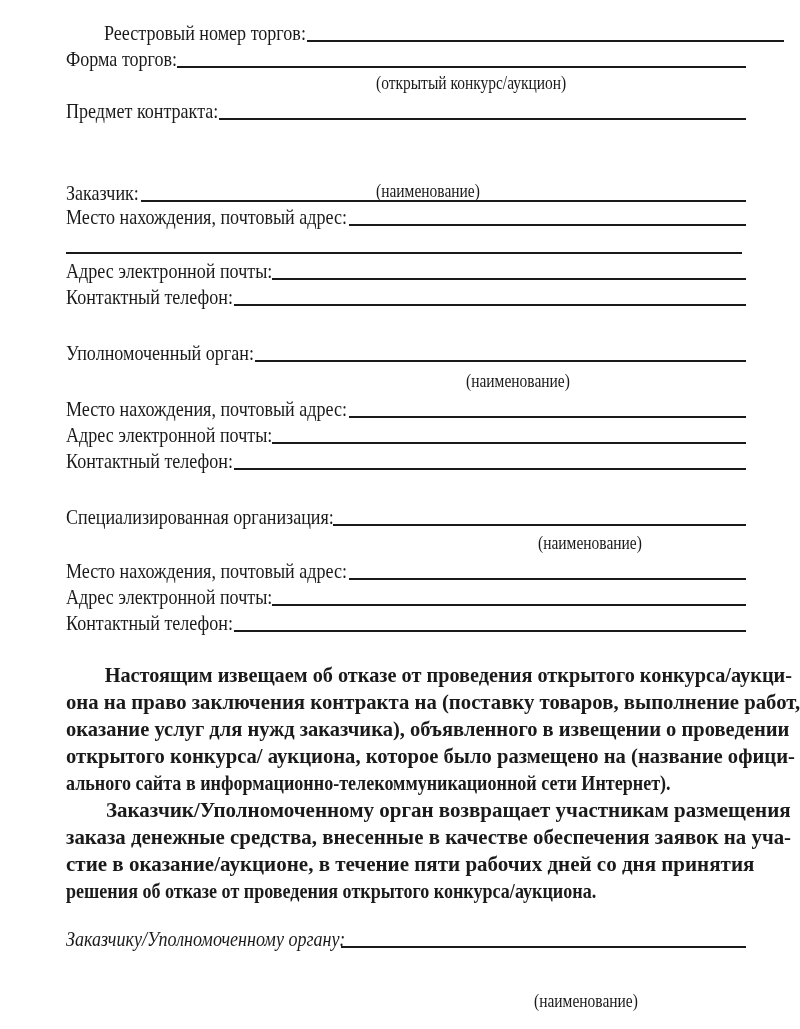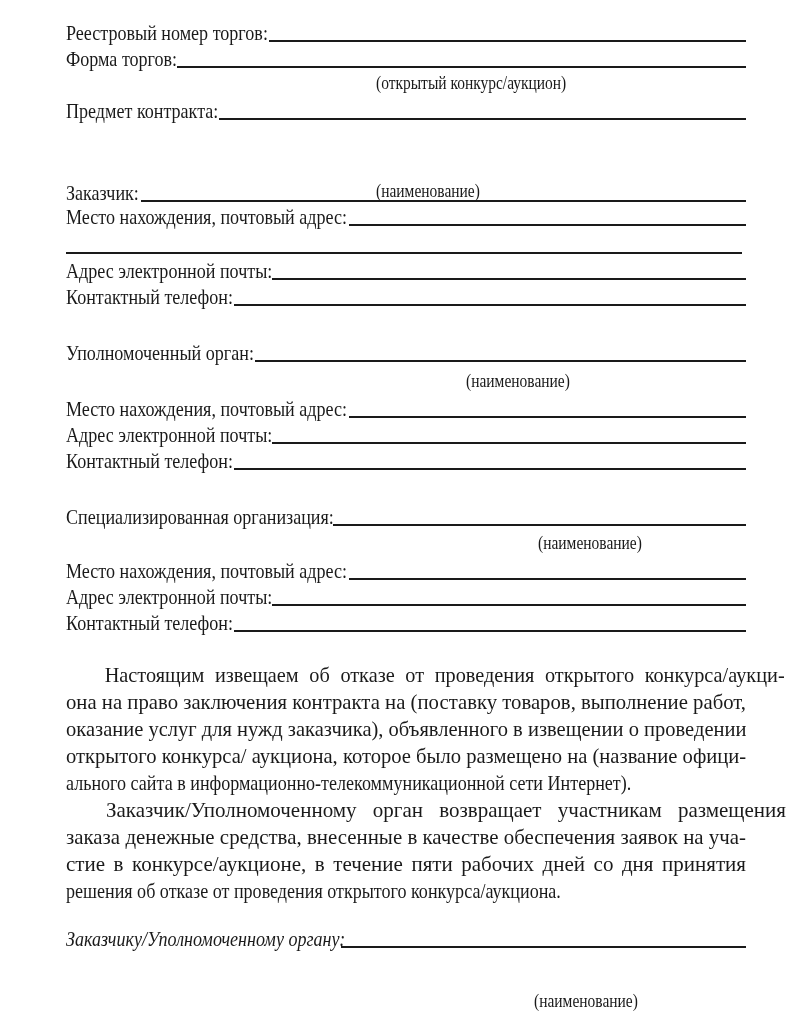--- a/index.html
+++ b/index.html
@@ -57,39 +57,40 @@
     white-space: nowrap;
     transform: scaleX(0.86);
     transform-origin: left bottom;
   }
   .para {
     position: absolute;
     left: 0;
     width: 680px;
     font-size: 21px;
     line-height: 27px;
+    font-weight: bold;
   }
   .para .ln {
     display: block;
     white-space: nowrap;
     height: 27px;
     text-align: justify;
     text-align-last: justify;
     transform-origin: left top;
   }
   .para .ln.last {
     text-align-last: left;
   }
 </style>
 </head>
 <body>
 
 <div class="page">
 
-  <div class="row" style="top:20px;">
+  <div class="row" style="top:20px;margin-left:38px;">
     <span class="label">Реестровый номер торгов:</span>
     <span class="fill" style="margin-left:-32px;"></span>
   </div>
   <div class="row" style="top:46px;">
     <span class="label">Форма торгов:</span>
     <span class="fill" style="margin-left:-18px;"></span>
   </div>
   <div class="hint" style="left:310px; top:72px;">(открытый конкурс/аукцион)</div>
   <div class="row" style="top:98px;">
     <span class="label">Предмет контракта:</span>
@@ -154,21 +155,21 @@
   <div class="para" style="top:662px;">
     <span class="ln" style="padding-left: 40px; display: block; width: 704px; text-align: justify; text-align-last: justify; transform: scaleX(0.965909);">Настоящим извещаем об отказе от проведения открытого конкурса/аукци-</span>
     <span class="ln" style="display: block; width: 689px; text-align: justify; text-align-last: justify; transform: scaleX(0.986938);">она на право заключения контракта на (поставку товаров, выполнение работ,</span>
     <span class="ln" style="display: block; width: 696px; text-align: justify; text-align-last: justify; transform: scaleX(0.977011);">оказание услуг для нужд заказчика), объявленного в извещении о проведении</span>
     <span class="ln" style="display: block; width: 693px; text-align: justify; text-align-last: justify; transform: scaleX(0.981241);">открытого конкурса/ аукциона, которое было размещено на (название офици-</span>
     <span class="ln last" style="display: block; width: 790.698px; text-align: left; text-align-last: left; transform: scaleX(0.86);">ального сайта в информационно-телекоммуникационной сети Интернет).</span>
   </div>
   <div class="para" style="top:797px;">
     <span class="ln" style="padding-left: 40px; display: block; width: 680px; text-align: justify; text-align-last: justify; transform: scaleX(1);">Заказчик/Уполномоченному орган возвращает участникам размещения</span>
     <span class="ln" style="display: block; width: 684px; text-align: justify; text-align-last: justify; transform: scaleX(0.994152);">заказа денежные средства, внесенные в качестве обеспечения заявок на уча-</span>
-    <span class="ln" style="display: block; width: 680px; text-align: justify; text-align-last: justify; transform: scaleX(1);">стие в конкурсе/аукционе, в течение пяти рабочих дней со дня принятия</span>
+    <span class="ln" style="display: block; width: 680px; text-align: justify; text-align-last: justify; transform: scaleX(1);">стие в оказание/аукционе, в течение пяти рабочих дней со дня принятия</span>
     <span class="ln last" style="display: block; width: 790.698px; text-align: left; text-align-last: left; transform: scaleX(0.86);">решения об отказе от проведения открытого конкурса/аукциона.</span>
   </div>
 
   <div class="row" style="top:926px;font-style:italic;">
     <span class="label">Заказчику/Уполномоченному органу:</span>
     <span class="fill" style="margin-left:-50px;"></span>
   </div>
   <div class="hint" style="left:468px; top:990px;">(наименование)</div>
 
 </div>

